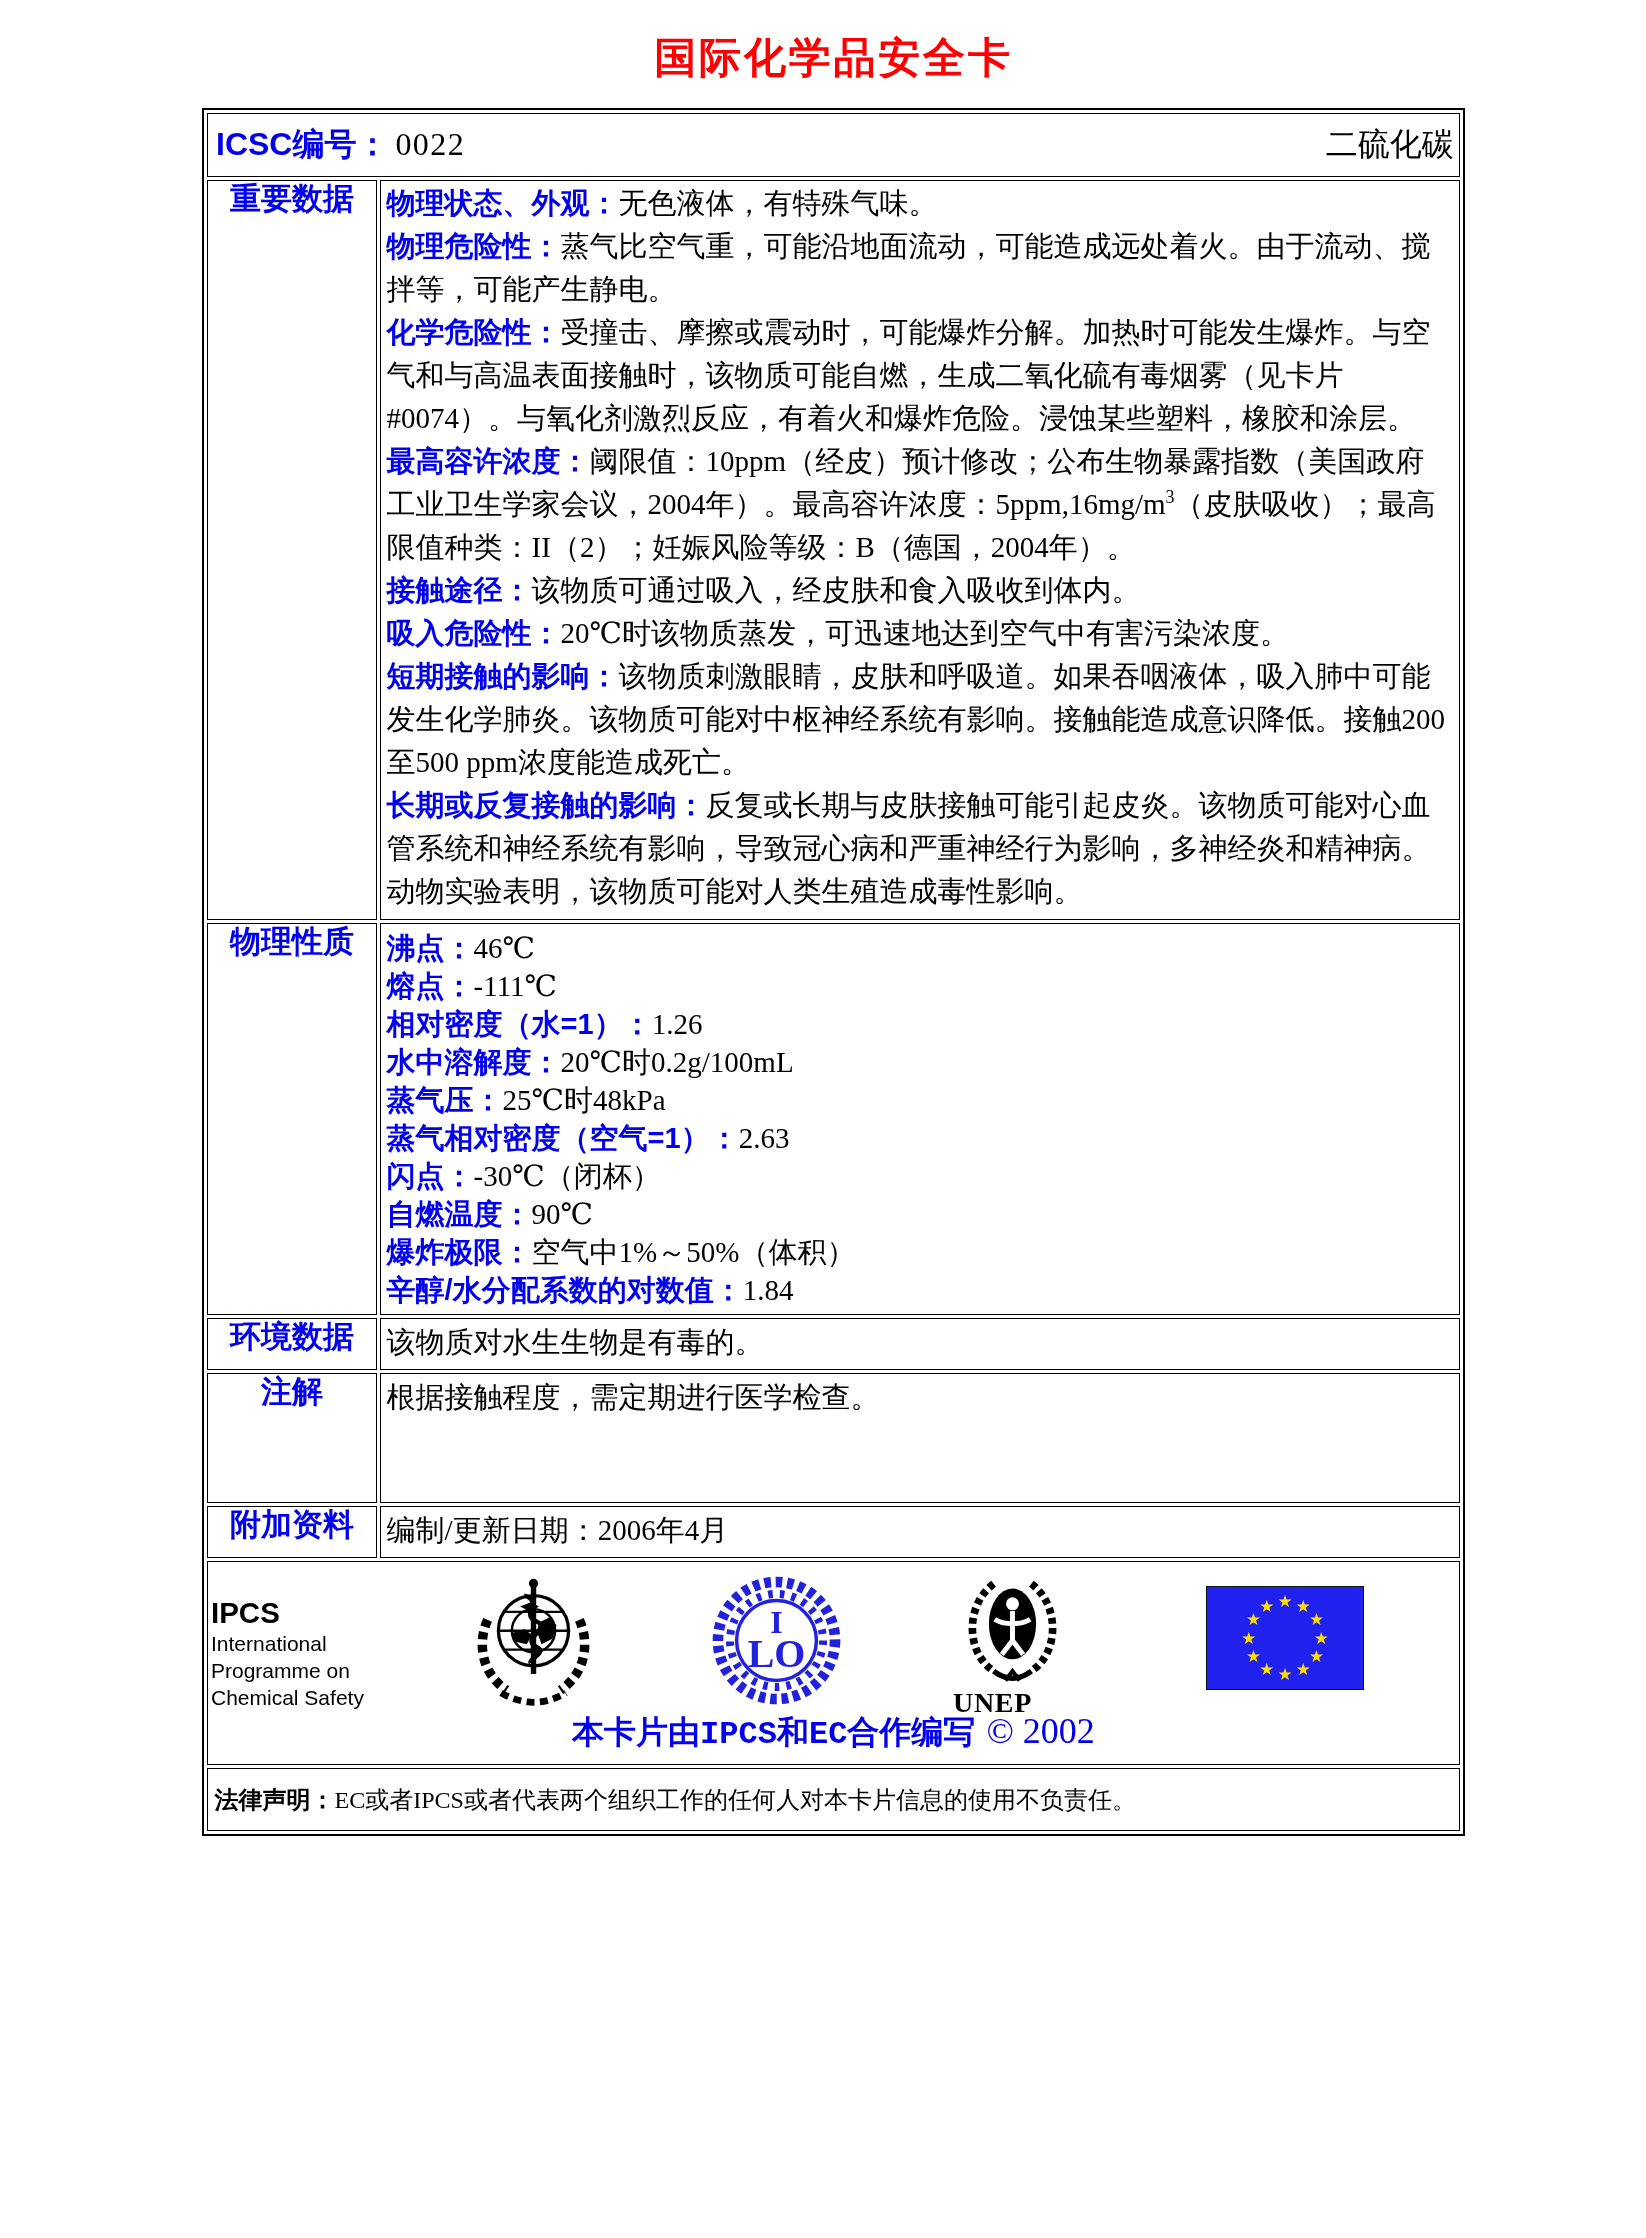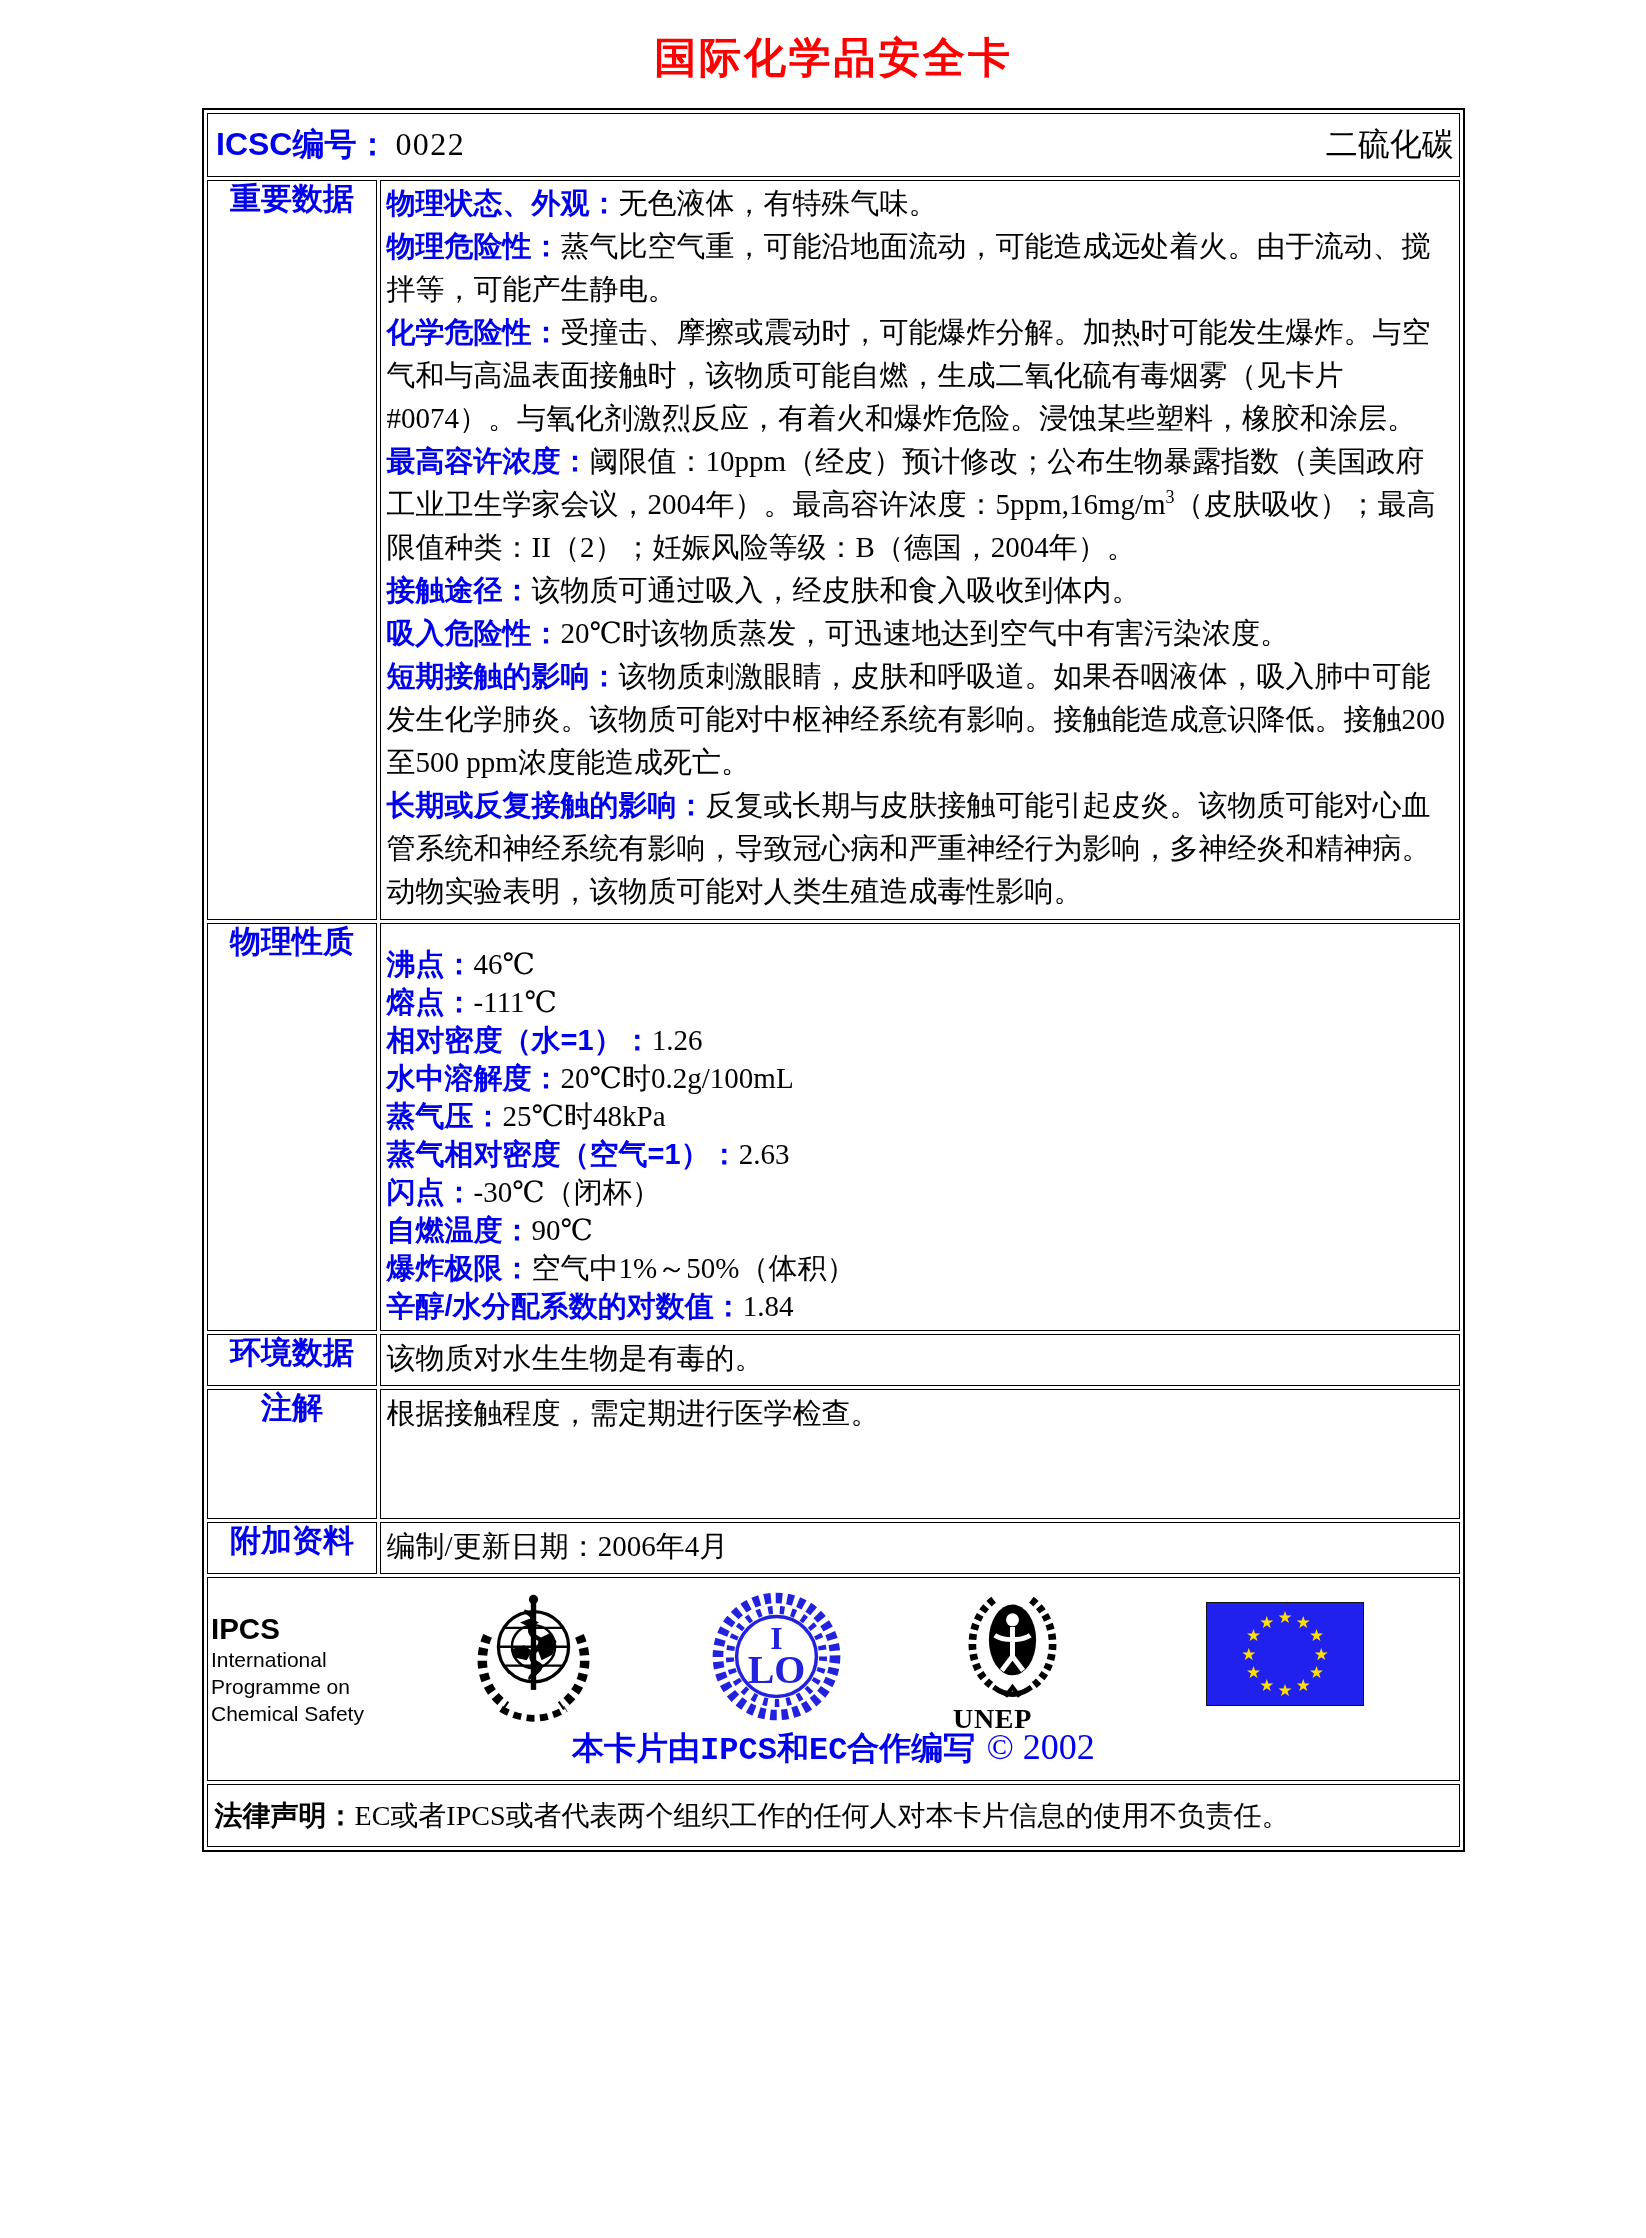--- a/index.html
+++ b/index.html
@@ -63,21 +63,21 @@
   td.header-cell { height: 60px; }
   .header-flex {
     display: flex; justify-content: space-between; align-items: center;
     height: 100%; padding: 0 4.2px 0 7px;
     font-size: 32px;
     gap: 48px;
   }
   .icsc-number { letter-spacing: 1.4px; margin-left: 7px; }
   .chem-name { font-size: 32px; }
   
-  td.content.phys { line-height: 38px; padding-top: 21px; }
+  td.content.phys { line-height: 38px; padding-top: 5px; }
   
   td.env-content { height: 41px; }
   td.notes-row { height: 121px; }
   td.addinfo-row { height: 39px; }
   
   td.logos-cell { height: 202px; position: relative; padding: 0; }
   .ipcs-block { position: absolute; left: 3px; top: 34px;
     font-family: "Liberation Sans", "DejaVu Sans", sans-serif; }
   .ipcs-title { font-size: 29.5px; font-weight: bold; line-height: 34px; }
   .ipcs-line { font-size: 21px; line-height: 27px; }
@@ -92,21 +92,21 @@
     position: absolute; left: 0; right: 0; bottom: 9.8px;
     text-align: center; color: #0000EE;
   }
   .caption-main {
     font-family: Liberation Mono, monospace;
     font-weight: bold; font-size: 32px;
   }
   .caption-copy { font-size: 36px; margin-left: 11.2px; font-weight: normal; }
   
   td.legal-cell { height: 59px; }
-  .legal-flex { padding: 9.8px 5.6px 0 5.6px; font-size: 28px; line-height: 39px; }
+  .legal-flex { padding: 9.8px 5.6px 0 5.6px; font-size: 24px; line-height: 39px; }
   .legal-lbl {
     font-family: "Liberation Sans", "DejaVu Sans", sans-serif;
     font-weight: bold; color: #000;
   }
 </style>
 </head>
 <body>
 
 <div class="page-title">国际化学品安全卡</div>
 

